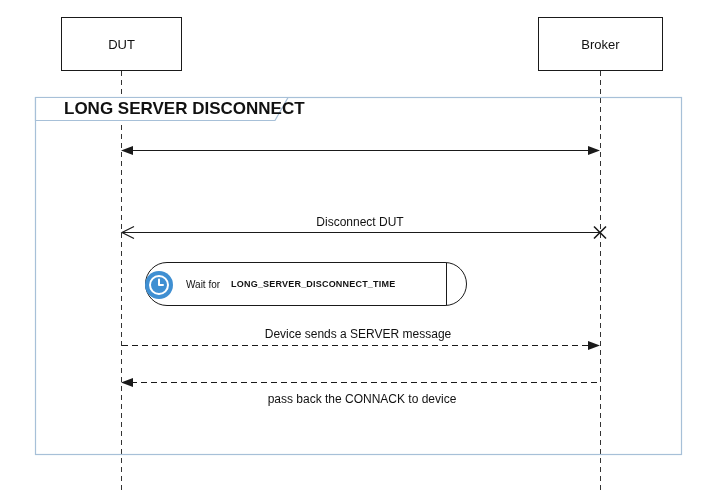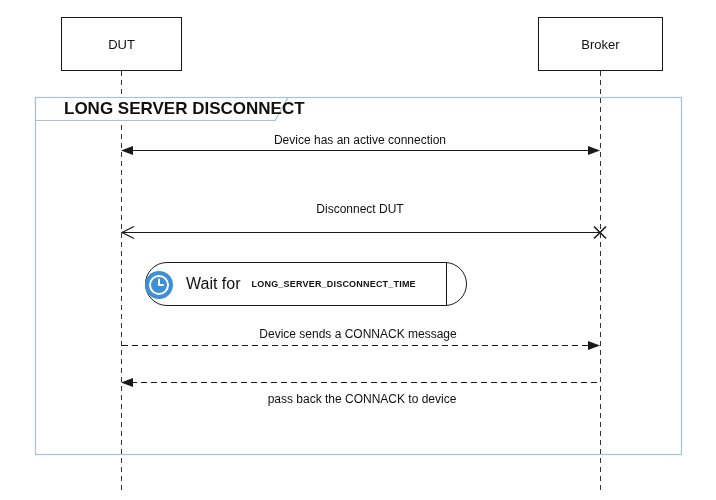--- a/index.html
+++ b/index.html
@@ -18,36 +18,36 @@
   .frame-title {
     position:absolute; left:35px; top:98px; width:252px; height:22px;
     line-height:22px; padding-left:29px; box-sizing:border-box;
     font-size:17px; font-weight:700; white-space:nowrap;
   }
   .msg-label {
     position:absolute; transform:translateX(-50%); white-space:nowrap;
     font-size:12px; background:#ffffff; padding:0 3px;
   }
   .lbl-1 { left:360px; top:133px; }
-  .lbl-2 { left:360px; top:202px; }
+  .lbl-2 { left:360px; top:215px; }
   .lbl-3 { left:358px; top:327px; }
   .lbl-4 { left:362px; top:392px; }
   .wait-box {
     position:absolute; left:145px; top:262px; width:322px; height:44px;
     border:1px solid #1a1a1a; border-radius:22px; background:#ffffff;
     box-sizing:border-box;
   }
   .wait-divider {
     position:absolute; right:19px; top:0; bottom:0; width:1px; background:#1a1a1a;
   }
   .wait-text {
     position:absolute; left:40px; top:0; height:100%;
     display:flex; align-items:center; white-space:nowrap;
   }
-  .wait-prefix { font-size:16px; }
+  .wait-prefix { font-size:10px; }
   .wait-const  { font-size:9px; font-weight:700; margin-left:11px; letter-spacing:0.2px; }
   .clock { position:absolute; left:-2px; top:7px; width:30px; height:30px; }
 </style>
 </head>
 <body>
 
 <div class="canvas">
 
   <svg class="layer" width="716" height="500" viewBox="0 0 716 500" aria-hidden="true">
 
@@ -82,23 +82,22 @@
 
   <div class="pbox pbox-dut">
     <span>DUT</span>
   </div>
   <div class="pbox pbox-broker">
     <span>Broker</span>
   </div>
 
   <div class="frame-title">LONG SERVER DISCONNECT</div>
 
-  <div class="msg-label lbl-1">Device has an active connection</div>
   <div class="msg-label lbl-2">Disconnect DUT</div>
-  <div class="msg-label lbl-3">Device sends a CONNACK message</div>
+  <div class="msg-label lbl-3">Device sends a SERVER message</div>
   <div class="msg-label lbl-4">pass back the CONNACK to device</div>
 
   <div class="wait-box">
     <div class="wait-divider"></div>
     <svg class="clock" viewBox="0 0 30 30" aria-hidden="true">
       <circle cx="15" cy="15" r="14" fill="#3f8fd2"></circle>
       <circle cx="15" cy="15" r="9" fill="none" stroke="#ffffff" stroke-width="2"></circle>
       <path d="M15,15 L15,9.5 M15,15 L19,15" stroke="#ffffff" stroke-width="2" stroke-linecap="round" fill="none"></path>
     </svg>
     <div class="wait-text">

